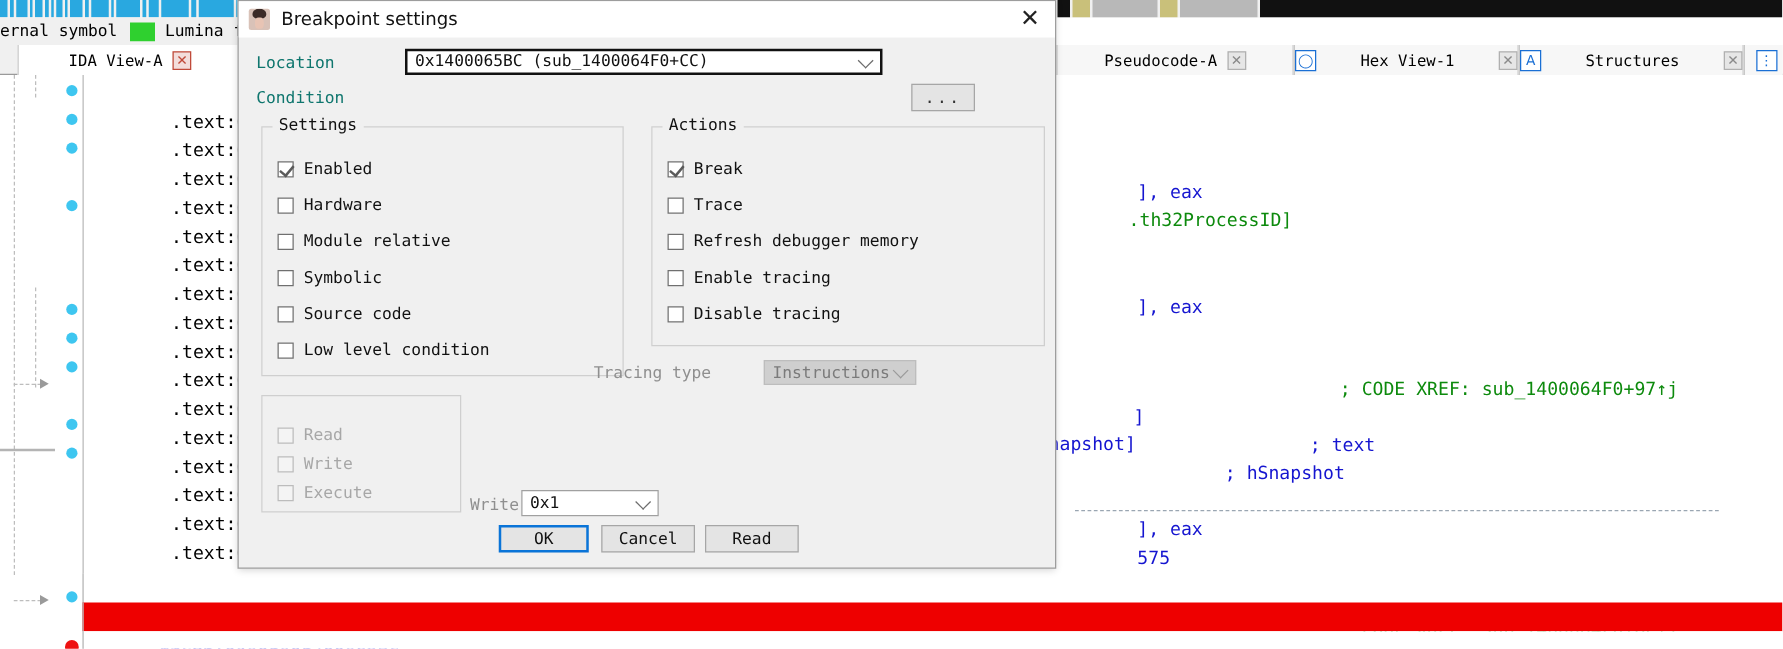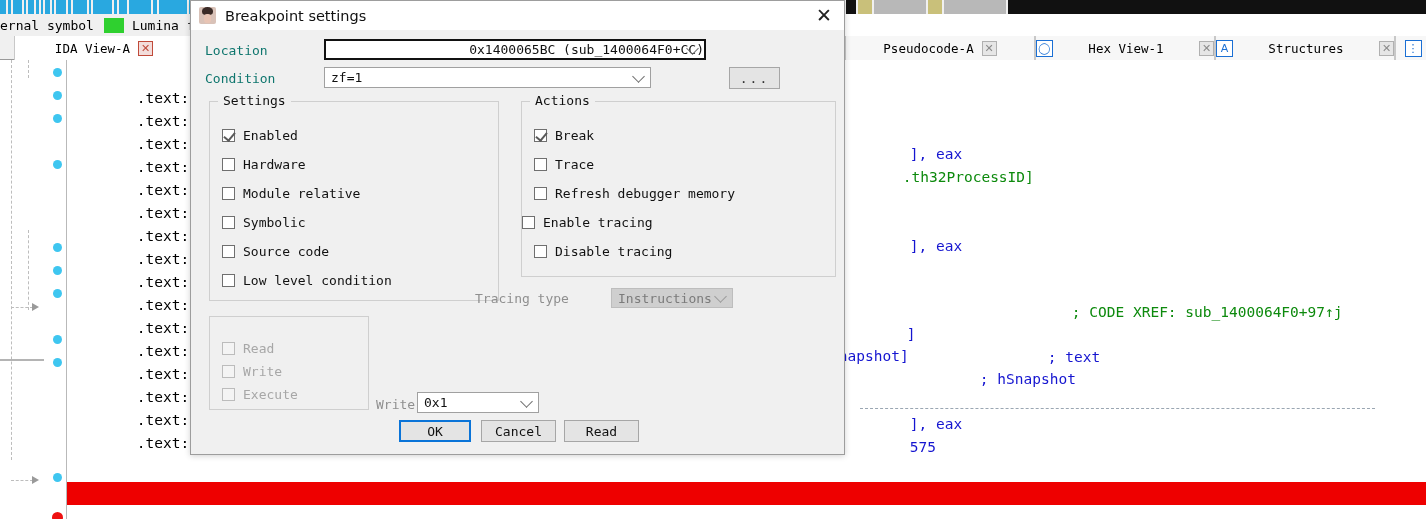--- a/index.html
+++ b/index.html
@@ -350,30 +350,26 @@
 
   <div class="dialog">
 
     <div class="dlg-title">
       <span class="dlg-ico"></span>
       <span>Breakpoint settings</span>
       <span class="dlg-close">✕</span>
     </div>
 
     <span class="row-lab" style="left:14px;top:42px;">Location</span>
-    <div class="combo focus" style="left:133px;top:38px;width:382px;height:21px;justify-content:flex-end;">
+    <div class="combo focus" style="left:133px;top:38px;width:382px;height:21px;">
       <span>0x1400065BC (sub_1400064F0+CC)</span>
       <span class="chev"></span>
     </div>
 
     <span class="row-lab" style="left:14px;top:70px;">Condition</span>
-    <div class="combo" style="left:133px;top:66px;width:327px;height:21px;">
-      <span>zf=1</span>
-      <span class="chev"></span>
-    </div>
     <div class="btn-dots" style="left:538px;top:66px;width:51px;height:22px;">
       <span>...</span>
     </div>
 
     <div class="group" style="left:18px;top:100px;width:290px;height:200px;">
       <span class="group-title">Settings</span>
       <div class="chk" style="left:12px;top:26px;">
         <span class="box checked"></span>
         <span>Enabled</span>
       </div>
@@ -406,21 +402,21 @@
         <span>Break</span>
       </div>
       <div class="chk" style="left:12px;top:55px;align-items:center;">
         <span class="box"></span>
         <span>Trace</span>
       </div>
       <div class="chk" style="left:12px;top:84px;">
         <span class="box"></span>
         <span>Refresh debugger memory</span>
       </div>
-      <div class="chk" style="left:0;top:113px;">
+      <div class="chk" style="left:12px;top:113px;">
         <span class="box"></span>
         <span>Enable tracing</span>
       </div>
       <div class="chk" style="left:12px;top:142px;">
         <span class="box"></span>
         <span>Disable tracing</span>
       </div>
     </div>
 
     <span class="row-lab" style="left:284px;top:290px;color:#8f8f8f;">Tracing type</span>
@@ -438,21 +434,21 @@
         <span class="box"></span>
         <span>Write</span>
       </div>
       <div class="chk disabled" style="left:12px;top:70px;">
         <span class="box"></span>
         <span>Execute</span>
       </div>
     </div>
 
     <span class="row-lab" style="left:185px;top:396px;color:#8f8f8f;">Write</span>
-    <div class="combo" style="left:226px;top:391px;width:122px;height:21px;">
+    <div class="combo" style="left:226px;top:391px;width:110px;height:21px;">
       <span>0x1</span>
       <span class="chev"></span>
     </div>
 
     <div class="dlgbtn default" style="left:208px;top:419px;width:72px;">
       <span>OK</span>
     </div>
     <div class="dlgbtn" style="left:290px;top:419px;width:75px;">
       <span>Cancel</span>
     </div>

